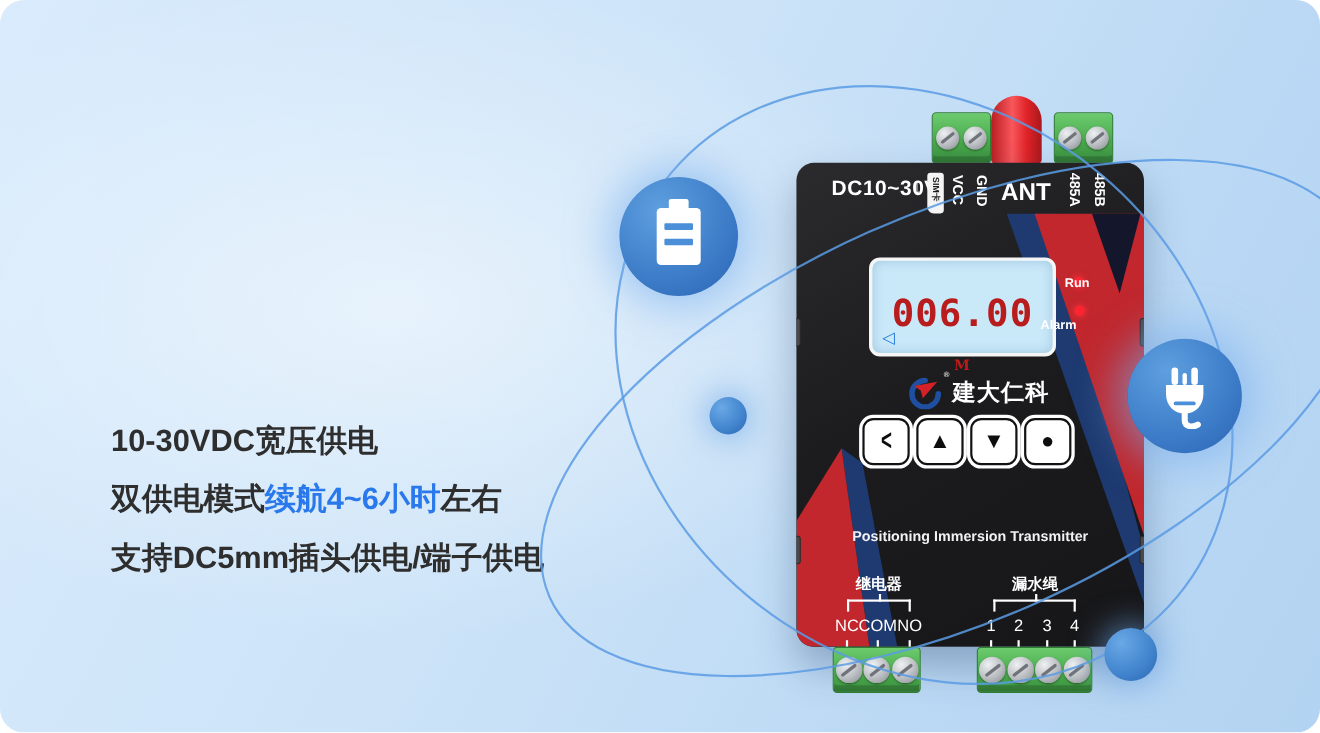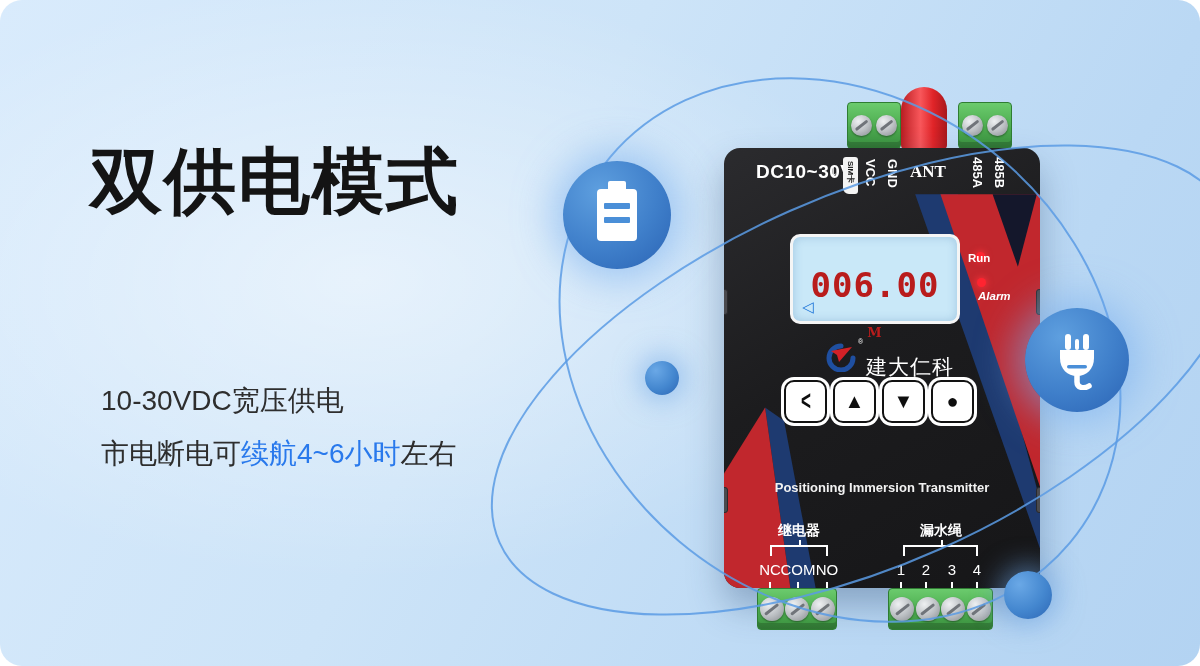--- a/index.html
+++ b/index.html
@@ -8,21 +8,21 @@
   .stage{ position:relative; width:1200px; height:666px; overflow:hidden; border-radius:22px;
     background:
       radial-gradient(900px 500px at 30% 42%, rgba(255,255,255,.50), rgba(255,255,255,0) 60%),
       linear-gradient(118deg,#d9ebfc 0%, #cde4f8 42%, #bad8f4 78%, #b3d3f2 100%);
   }
   
   .headline{ position:absolute; left:90px; top:134px; font-size:72px; font-weight:900;
     letter-spacing:2px; color:#141414; z-index:3; }
   .subheadline{ position:absolute; left:92px; top:252px; font-size:38px; font-weight:800;
     color:#1673e8; z-index:3; }
-  .bullets{ position:absolute; left:101px; top:387px; z-index:3; }
+  .bullets{ position:absolute; left:101px; top:387px; z-index:3;font-weight:bold; }
   .bullet-line{ font-size:28px; color:#2e2e2e; height:28px; line-height:28px; margin-bottom:25px;
     white-space:nowrap; }
   .hl-blue{ color:#2979ec; }
   
   .orbits{ position:absolute; left:0; top:0; z-index:5; pointer-events:none; }
   .ball{ position:absolute; border-radius:50%; z-index:5; pointer-events:none;
     background:radial-gradient(circle at 32% 28%, #6aa8e6 0%, #4487cf 55%, #2c66b5 100%);
     box-shadow:0 0 26px 6px rgba(110,165,230,.55); }
   .ball-small{ left:645px; top:361px; width:34px; height:34px; }
   .ball-big{ left:1004px; top:571px; width:48px; height:48px; }
@@ -72,40 +72,40 @@
   .toplabel{ position:absolute; color:#ffffff; font-weight:700; white-space:nowrap; }
   .lbl-power{ left:32px; top:13px; font-size:19px; letter-spacing:.5px; }
   .lbl-arrow{ left:105px; top:12px; font-size:18px; font-weight:900; }
   .sim-card{ position:absolute; left:119px; top:9px; width:15px; height:37px; background:#f4f4f4;
     border-radius:3px 3px 3px 6px; }
   .sim-text{ position:absolute; left:13px; top:4px; font-size:8px; font-weight:700; color:#1c1c1c;
     white-space:nowrap; transform-origin:0 0; transform:rotate(90deg); }
   .vlabel{ position:absolute; color:#fff; font-weight:700; font-size:13px; white-space:nowrap;
     transform-origin:0 0; transform:rotate(90deg); }
   .lbl-vcc{ left:154px; top:11px; } .lbl-gnd{ left:176px; top:11px; }
-  .lbl-ant{ left:186px; top:14px; font-size:17px;font-family:Liberation Serif, serif; }
+  .lbl-ant{ left:186px; top:14px; font-size:22px; }
   .lbl-485a{ left:261px; top:9px; } .lbl-485b{ left:283px; top:9px; }
   .lcd{ position:absolute; left:66px; top:86px; width:170px; height:90px; background:#c9e8f8;
     border:3px solid #f5f5f5; border-radius:10px; box-shadow:inset 0 0 10px rgba(40,100,160,.25); }
   .lcd-status{ position:absolute; width:100%; top:7px; text-align:center; font-size:17px;
     font-weight:600; color:#1d74d8; letter-spacing:2px; }
   .lcd-value{ position:absolute; width:100%; top:28px; text-align:center; font-size:34px;
     font-weight:700; color:#b91c1c; font-family:"DejaVu Sans Mono","Liberation Mono",monospace;
     letter-spacing:1px; }
   .lcd-unit{ font-size:13px; font-weight:700; font-family:"DejaVu Serif","Liberation Serif",serif; }
   .lcd-speaker{ position:absolute; left:9px; bottom:5px; font-size:15px; color:#1d74d8; }
   .led-dot{ position:absolute; width:9px; height:9px; border-radius:50%; background:#ff2430;
     box-shadow:0 0 6px 1px rgba(255,50,60,.8); }
   .led-run-dot{ left:252px; top:104px; } .led-alarm-dot{ left:253px; top:130px; }
   .led-label{ position:absolute; color:#ffffff; font-size:11.5px; font-weight:600; }
-  .led-run-label{ left:244px; top:104px; } .led-alarm-label{ left:254px; top:142px;font-style:italic; }
+  .led-run-label{ left:244px; top:104px; } .led-alarm-label{ left:222px; top:142px; }
   .logo-row{ position:absolute; left:0; top:192px; width:100%; height:34px; }
   .logo-mark{ position:absolute; left:102px; top:2px; }
   .logo-reg{ position:absolute; left:134px; top:-2px; font-size:7px; color:#ffffff; }
-  .brand{ position:absolute; left:142px; top:13px; font-size:21px; font-weight:400; color:#ffffff;
+  .brand{ position:absolute; left:142px; top:3px; font-size:21px; font-weight:700; color:#ffffff;
     letter-spacing:1px; }
   .btn-row{ position:absolute; left:60px; top:232px; display:flex; gap:6px; }
   .dev-btn{ width:43px; height:43px; background:#ffffff; border:2.5px solid #121212; border-radius:10px;
     box-shadow:0 0 0 3px #ffffff; display:flex; align-items:center; justify-content:center;
     font-size:20px; font-weight:900; color:#0e0e0e; }
   .dev-btn .sym-chevron{ transform:scale(.85,1.35); }
   .product-cn{ position:absolute; width:100%; top:296px; text-align:center; font-size:29px;
     font-weight:800; color:#ffffff; letter-spacing:2px; }
   .product-en{ position:absolute; width:100%; top:332px; text-align:center; font-size:13px;
     font-weight:600; color:#f2f2f2; }
@@ -119,27 +119,29 @@
   .pin{ position:absolute; top:413px; font-size:15px; font-weight:400; color:#ffffff;
     transform:translateX(-50%); }
   .tick{ position:absolute; top:434px; width:2px; height:9px; background:#ffffff;
     transform:translateX(-50%); }
 </style>
 </head>
 <body>
 
 <div class="stage">
 
-  <div class="headline">双供电模式</div>
   <div class="bullets">
     <div class="bullet-line">
       <span>10-30VDC宽压供电</span>
     </div>
     <div class="bullet-line">
-      <span>市电断电可</span><span class="hl-blue">续航4~6小时</span><span>左右</span>
+      <span>双供电模式</span><span class="hl-blue">续航4~6小时</span><span>左右</span>
+    </div>
+    <div class="bullet-line">
+      <span>支持DC5mm插头供电/端子供电</span>
     </div>
   </div>
 
   <div class="device">
     <div class="terminal tt-left">
       <div class="screw"></div>
       <div class="screw"></div>
     </div>
     <div class="antenna"></div>
     <div class="terminal tt-right">

